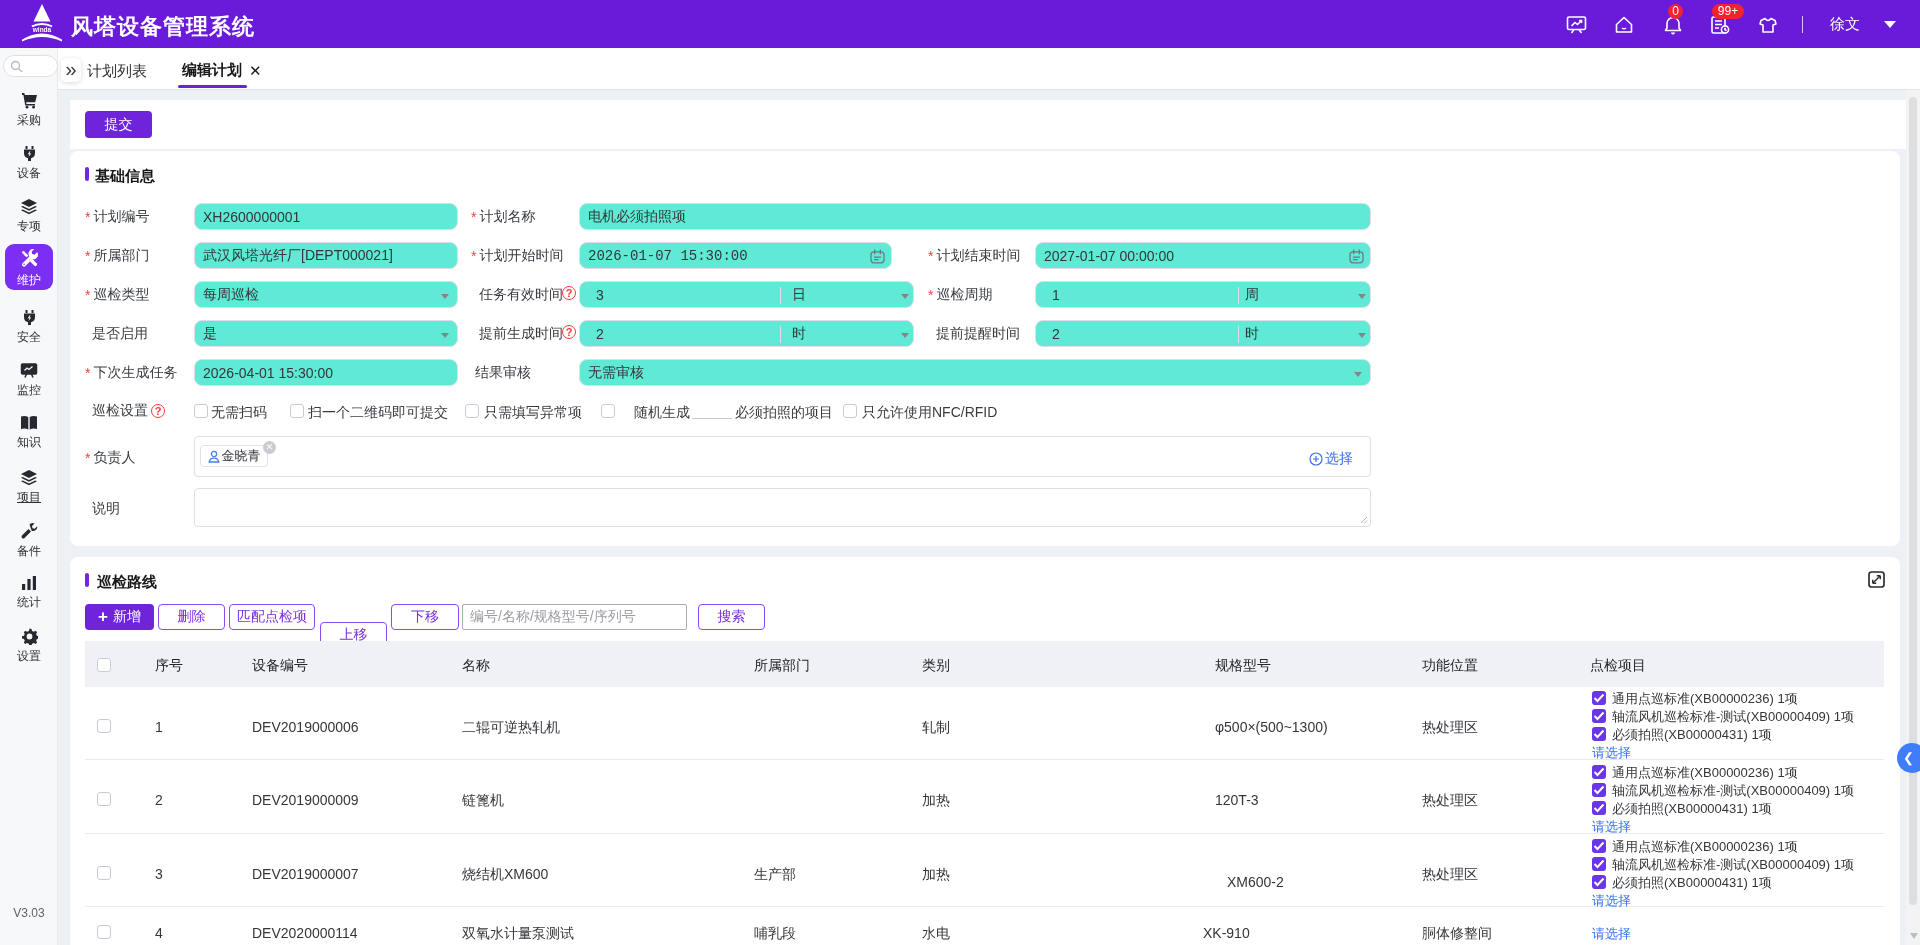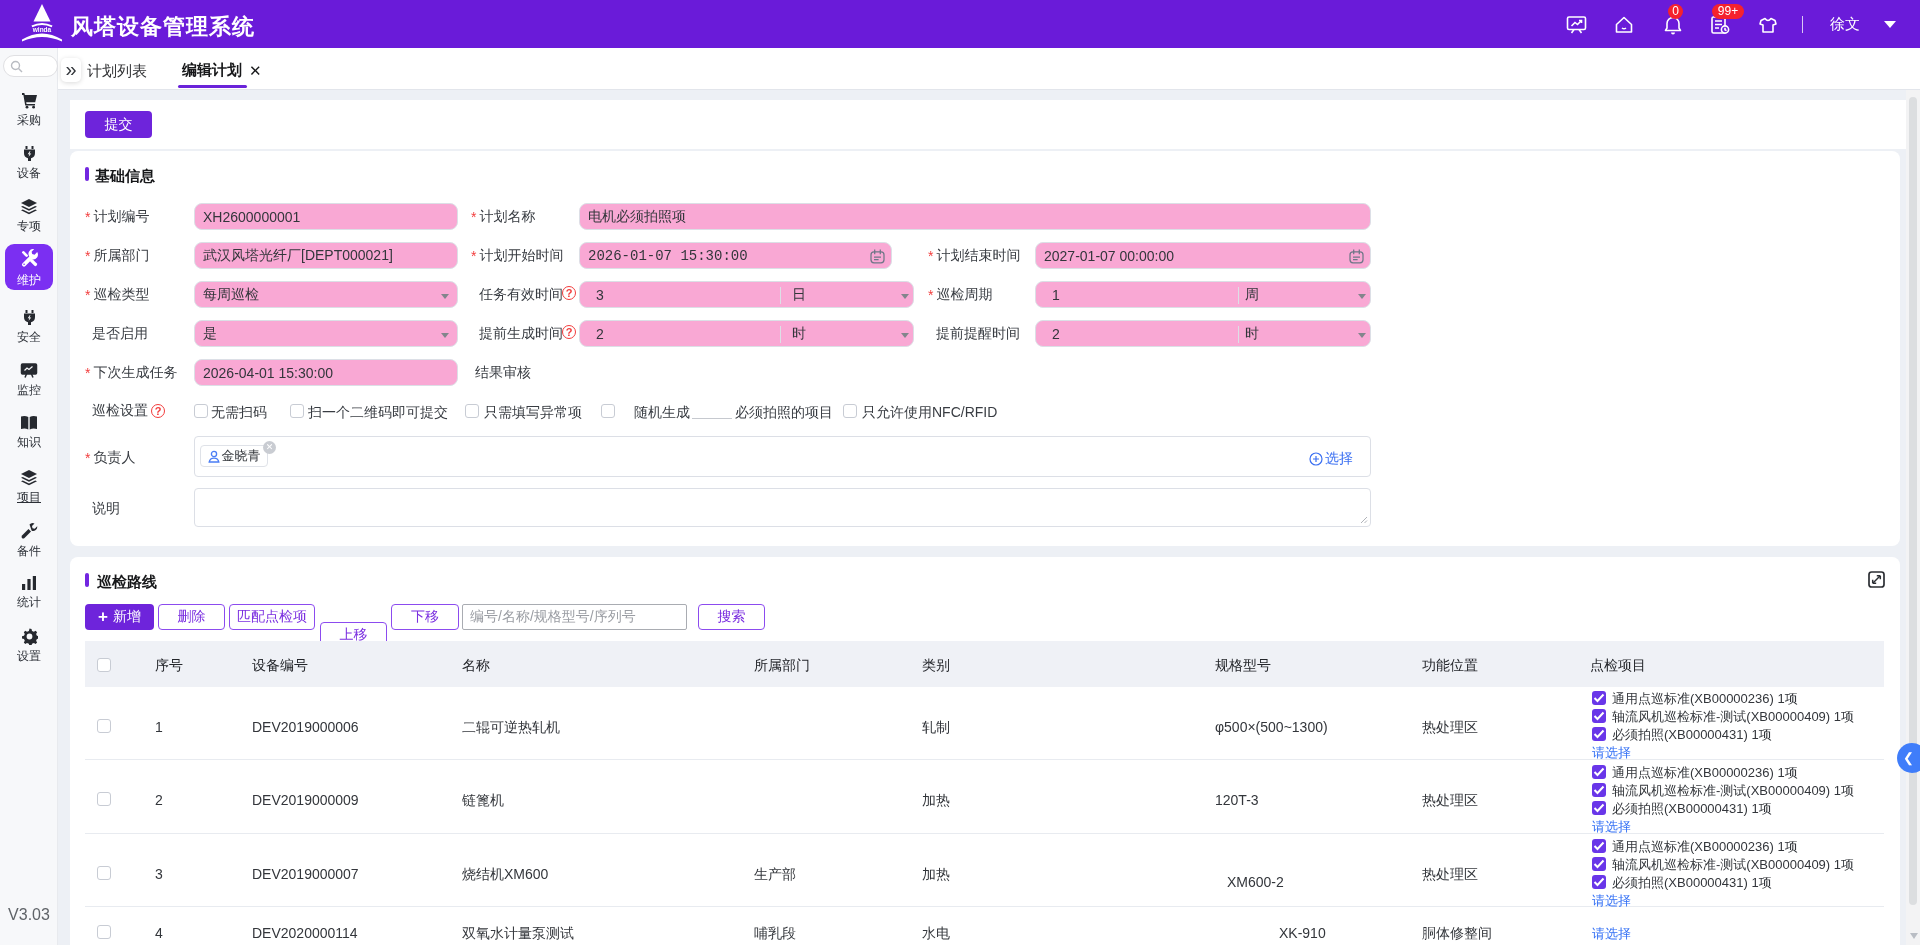--- a/index.html
+++ b/index.html
@@ -17,21 +17,21 @@
 .caret-w { left:1884px; top:21px; width:0; height:0; border:6px solid transparent; border-top:7px solid #fff; }
 
 
 #side { left:0; top:48px; width:58px; height:897px; background:#f7f8fa; border-right:1px solid #e8eaee; }
 #sbox { left:3px; top:7px; width:55px; height:22px; background:#fff; border:1px solid #e0e0e3; border-radius:11px; }
 .mi { left:0; width:58px; text-align:center; color:#2b2f36; }
 .mi .mt { font-size:12px; margin-top:3px; }
 .mi svg { display:block; margin:0 auto; }
 #mact { left:5px; top:196px; width:48px; height:46px; background:#7b2ff2; border-radius:9px; color:#fff; text-align:center; padding-top:5px; }
 #mact .mt { font-size:12px; color:#fff; }
-#vv { left:0px; top:858px; width:58px; text-align:center; color:#5f6368; font-size:16px; }
+#vv { left:0px; top:858px; width:58px; text-align:center; color:#5f6368; font-size:12px; }
 
 
 #tabbar { left:58px; top:48px; width:1862px; height:42px; background:#fff; border-bottom:1px solid #e2e5eb; }
 #expbtn { left:3px; top:10px; width:20px; height:24px; background:#fff; border-radius:5px; box-shadow:0 1px 5px rgba(0,0,0,.15); color:#33363b; font-size:20px; text-align:center; line-height:22px;}
 .tab1 { left:29px; top:14px; font-size:15px; color:#303133; }
 .tab2 { left:124px; top:13px; font-size:15px; font-weight:bold; color:#17181a; }
 .tabx { left:191px; top:14px; font-size:15px; color:#17181a; }
 .tabline { left:120px; top:37px; width:69px; height:3px; background:#6a23d9; border-radius:2px; }
 
 
@@ -39,21 +39,21 @@
 #card1 { left:70px; top:100px; width:1840px; height:49px; }
 #card2 { left:70px; top:151px; width:1830px; height:395px; border-radius:8px; }
 #card3 { left:70px; top:557px; width:1830px; height:388px; border-radius:8px 8px 0 0; }
 
 .btn-p { background:#6e24db; color:#fff; font-size:14px; border-radius:4px; display:flex; align-items:center; justify-content:center; }
 .sec-bar { width:4px; height:14px; background:#7226e0; border-radius:2px; }
 .sec-tt { font-size:15px; font-weight:bold; color:#17181a; }
 
 .lbl { font-size:14px; color:#383c42; height:28px; display:flex; align-items:center; }
 .star { color:#f23c3c; margin-right:3px; font-size:14px; }
-.inp { border:1px solid #dcdfe6; border-radius:8px; background:#f9a8d4; font-size:14px; color:#33363b; display:flex; align-items:center; padding:4px 8px; height:27px; }
+.inp { border:1px solid #dcdfe6; border-radius:8px; background:#5eead4; font-size:14px; color:#33363b; display:flex; align-items:center; padding:4px 8px; height:27px; }
 .sel-caret { width:0; height:0; border:4.5px solid transparent; border-top:5.5px solid #82858c; position:absolute; }
 .ck { width:14px; height:14px; border:1px solid #c8ccd4; border-radius:3px; background:#fff; position:absolute; }
 .cktxt { font-size:14px; color:#383c42; position:absolute; white-space:nowrap; }
 .qm { width:14px; height:14px; border-radius:50%; color:#f23c3c; font-size:11px; border:1.4px solid #f23c3c; text-align:center; line-height:12px; font-weight:bold; position:absolute; }
 
 
 .tbtn-o { background:#fff; border:1px solid #8c4bef; color:#7b2fe0; font-size:14px; border-radius:4px; display:flex; align-items:center; justify-content:center; }
 #thead { left:15px; top:84px; width:1799px; height:46px; background:#eff1f6; }
 .th { position:absolute; font-size:14px; color:#24262b; top:15px; white-space:nowrap; }
 .trow { position:absolute; left:15px; width:1799px; border-bottom:1px solid #e8ebf0; }
@@ -285,20 +285,21 @@
     <div class="abs inp" style="left:965px;top:169px;width:336px;">
         <span style="margin-left:8px;">2</span>
       <i class="abs" style="left:202px;top:5px;width:1px;height:17px;background:#dcdfe6;"></i>
       <span class="abs" style="left:209px;">时</span>
       <i class="sel-caret" style="right:4px;top:12px;"></i>
     </div>
 
     <div class="abs lbl" style="left:15px;top:208px;"><span class="star">*</span>下次生成任务</div>
     <div class="abs inp" style="left:124px;top:208px;width:264px;">2026-04-01 15:30:00</div>
     <div class="abs lbl" style="left:405px;top:208px;">结果审核</div>
+    <div class="abs inp" style="left:509px;top:208px;width:792px;">无需审核<i class="sel-caret" style="right:8px;top:12px;"></i></div>
 
     <div class="abs lbl" style="left:22px;top:246px;">巡检设置</div>
     <div class="qm" style="left:81px;top:253px;">?</div>
     <span class="ck" style="left:124px;top:253px;"></span>
       <span class="cktxt" style="left:141px;top:253px;">无需扫码</span>
     <span class="ck" style="left:220px;top:253px;"></span>
       <span class="cktxt" style="left:238px;top:253px;">扫一个二维码即可提交</span>
     <span class="ck" style="left:395px;top:253px;"></span>
       <span class="cktxt" style="left:414px;top:253px;">只需填写异常项</span>
     <span class="ck" style="left:531px;top:253px;"></span>
@@ -455,21 +456,21 @@
       </div>
     </div>
 
     <div class="trow" style="top:350px;height:38px;border-bottom:none;">
       <span class="tbl-ck" style="left:12px;top:18px;"></span>
       <span class="td" style="left:70px;top:18px;">4</span>
       <span class="td" style="left:167px;top:18px;">DEV2020000114</span>
       <span class="td" style="left:377px;top:18px;">双氧水计量泵测试</span>
       <span class="td" style="left:669px;top:18px;">哺乳段</span>
       <span class="td" style="left:837px;top:18px;">水电</span>
-      <span class="td" style="left:1194px;top:18px;">XK-910</span>
+      <span class="td" style="left:1118px;top:18px;">XK-910</span>
       <span class="td" style="left:1337px;top:18px;">胴体修整间</span>
       <span class="plink" style="left:1507px;top:18px;">请选择</span>
     </div>
   </div>
 
   <div class="abs" style="left:1906px;top:90px;width:14px;height:855px;background:#f3f3f4;"></div>
   <div class="abs" style="left:1909px;top:97px;width:8px;height:808px;background:#dcdee0;border-radius:4px;"></div>
 
   <div class="abs" style="left:1910px;top:933px;width:0;height:0;border:4px solid transparent;border-top:6px solid #b9bdc4;"></div>
 

